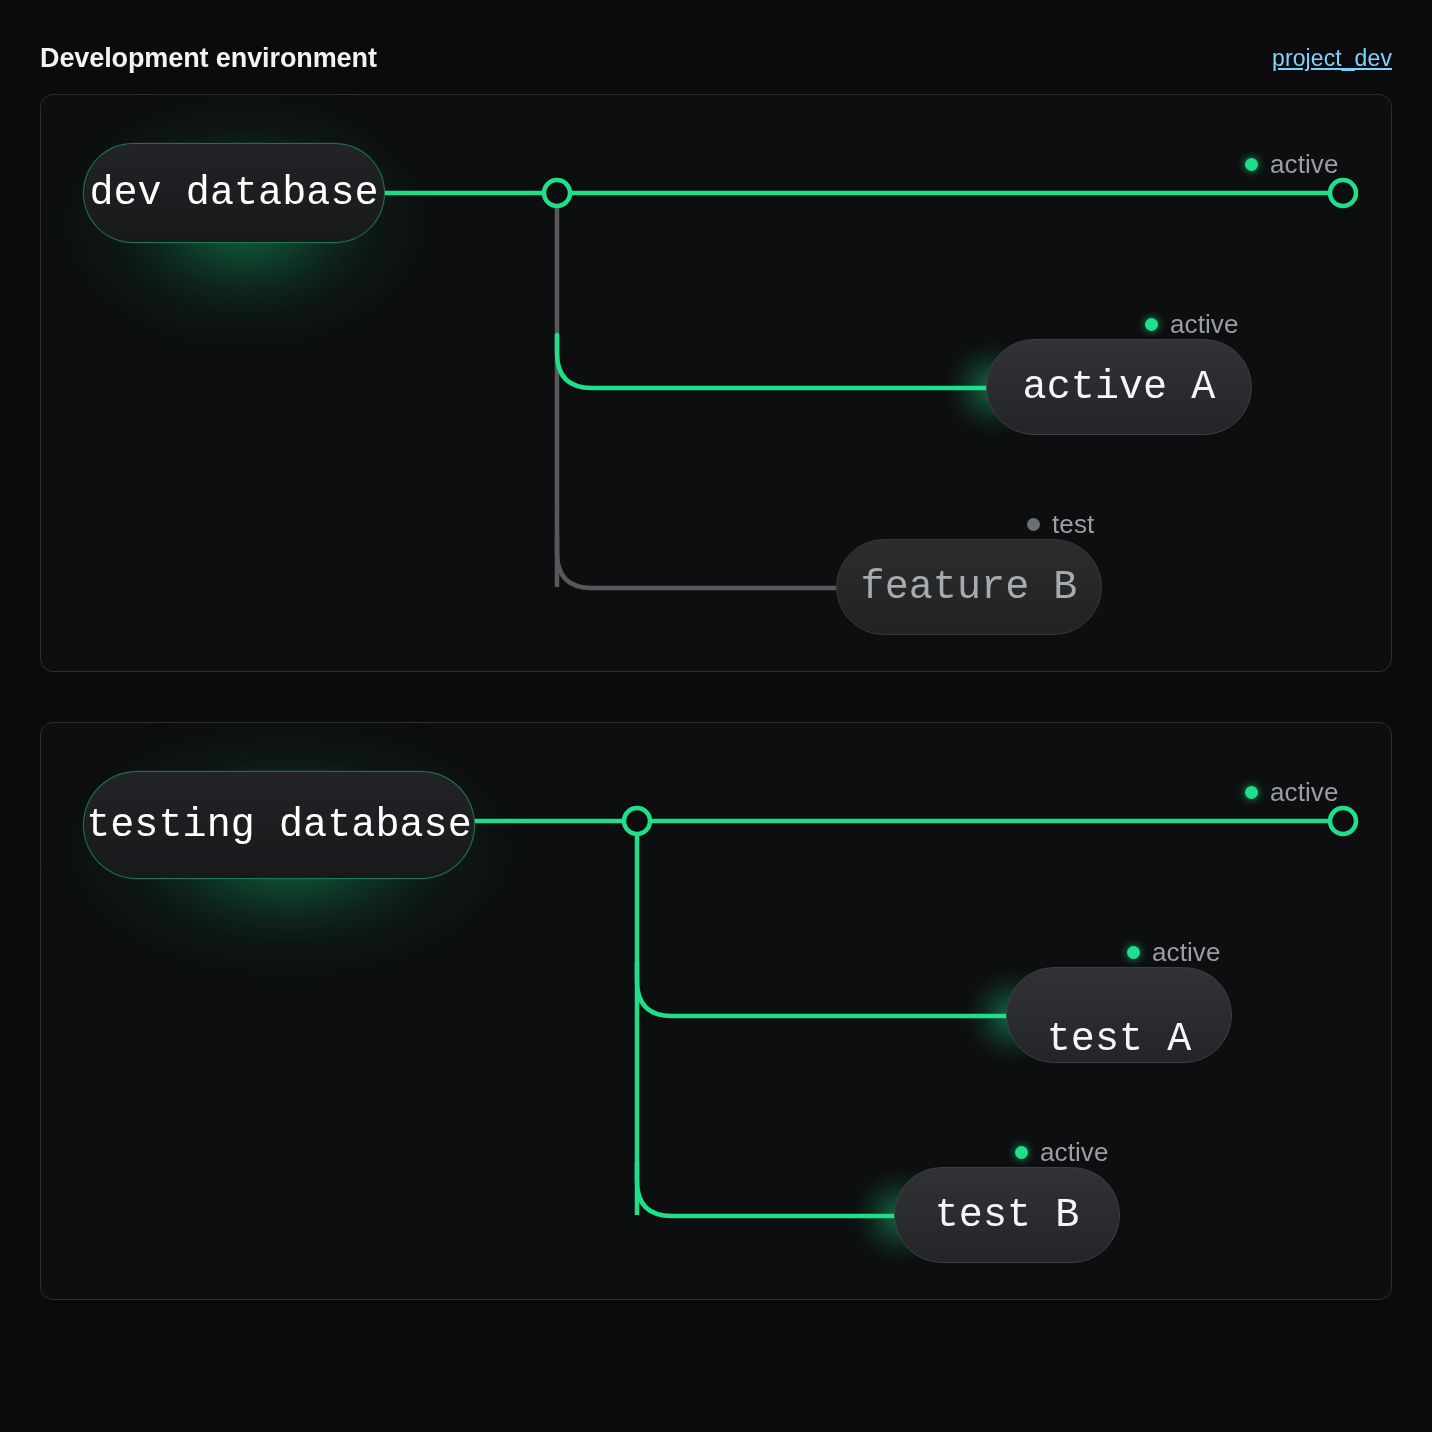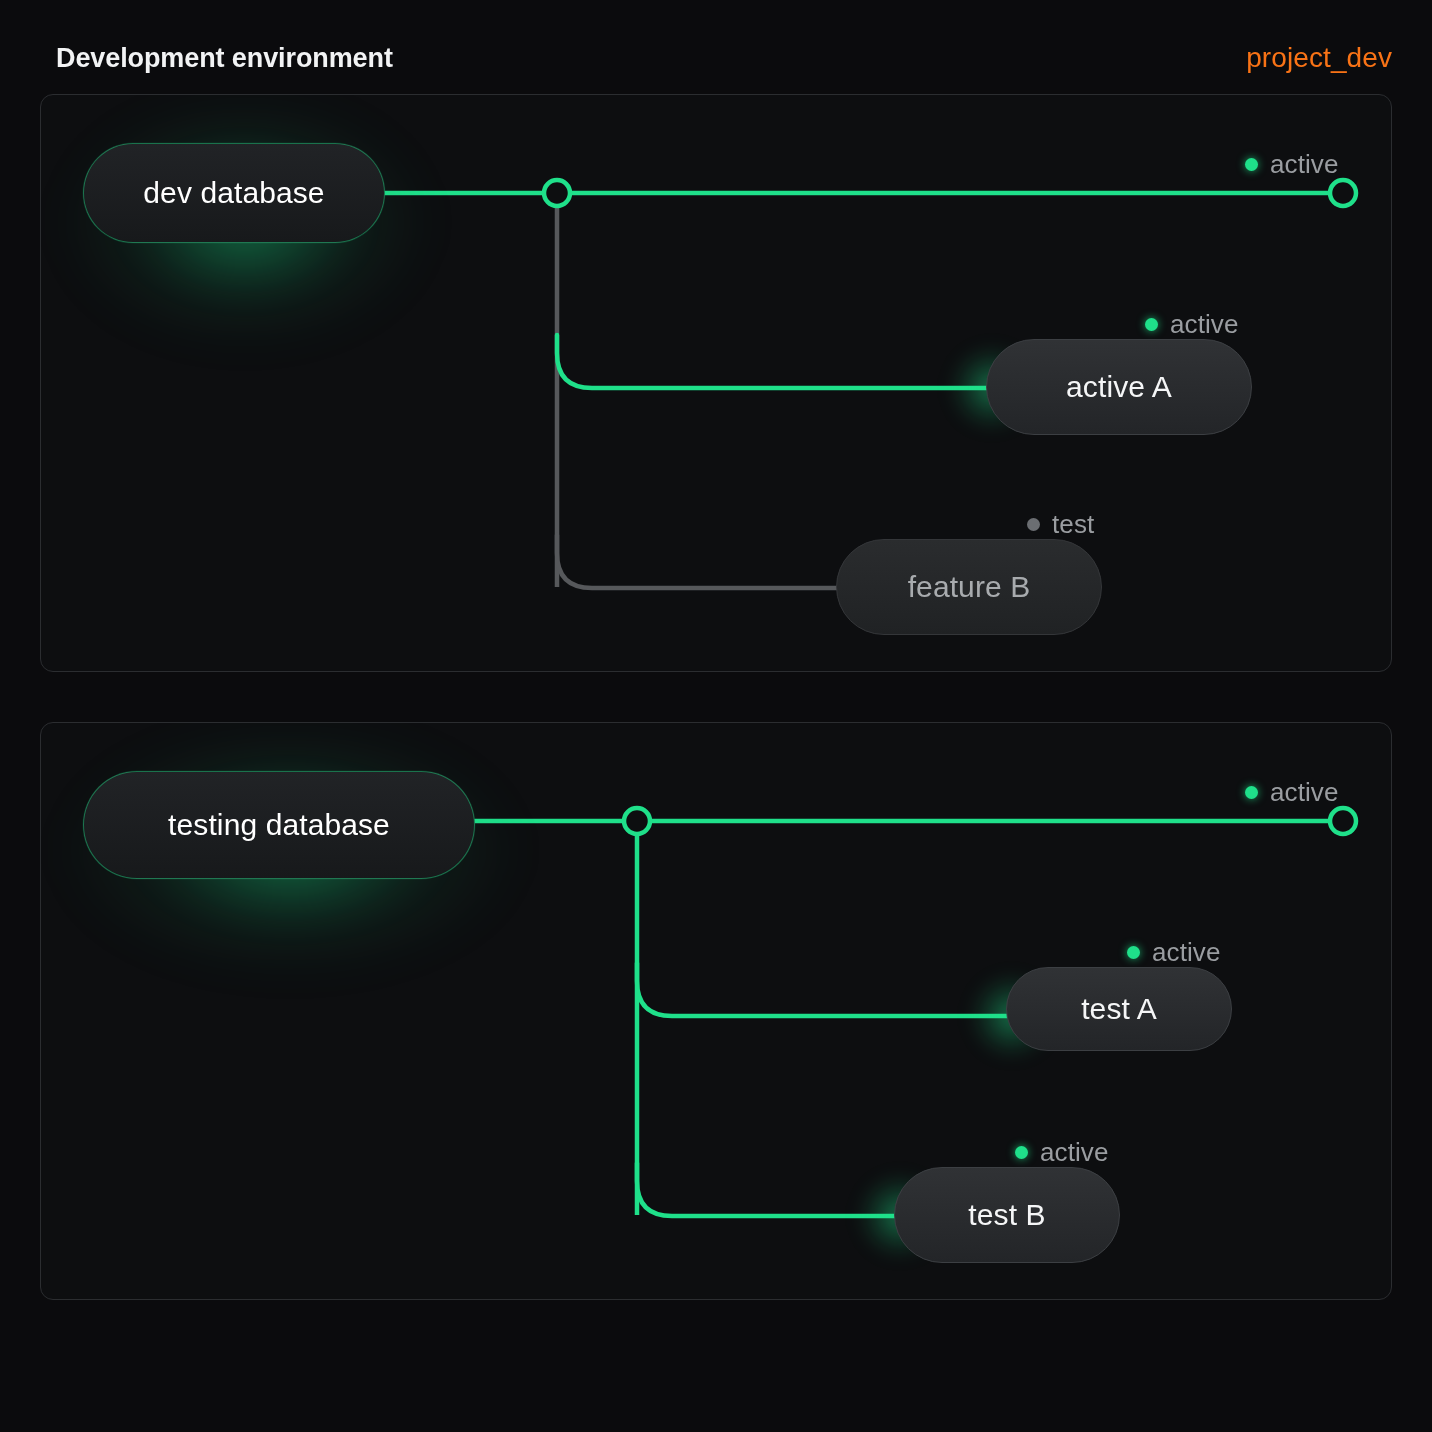--- a/index.html
+++ b/index.html
@@ -29,28 +29,28 @@
     display: flex;
     align-items: center;
     justify-content: space-between;
   }
 
   .section-title {
     font-size: 27px;
     font-weight: bold;
     color: #f2f3f4;
     letter-spacing: -0.1px;
-    margin-left: 16px;
   }
 
   .section-project {
-    font-size: 28px;
+    font-size: 23px;
     font-weight: normal;
-    color: #f97316;
+    color: #7dd3fc;
     letter-spacing: 0.1px;
+    text-decoration: underline;
   }
 
   
   .panel {
     position: relative;
     margin: 0 40px;
     height: 578px;
     border: 1px solid #2b2d30;
     border-radius: 13px;
     background: #0d0e10;
@@ -69,22 +69,23 @@
     position: absolute;
     display: flex;
     align-items: center;
     justify-content: center;
     border-radius: 999px;
     white-space: nowrap;
     z-index: 4;
   }
 
   .node-label {
-    font-size: 30px;
+    font-size: 40px;
     letter-spacing: 0.1px;
+    font-family: Liberation Mono, monospace;
   }
 
   
   .node.source {
     background: linear-gradient(180deg, #212326 0%, #17191b 100%);
     border: 1px solid rgba(31, 224, 138, 0.45);
     box-shadow: 0 0 0 0.5px rgba(31,224,138,0.12);
   }
   .node.source .node-label { color: #ffffff; }
 
@@ -268,21 +269,21 @@
 
       <div class="status" style="left:1204px; top:42px;">
         <span class="status-dot active"></span>
         <span class="status-text">active</span>
       </div>
 
       <div class="status" style="left:1086px; top:202px;">
         <span class="status-dot active"></span>
         <span class="status-text">active</span>
       </div>
-      <div class="node target" style="left:965px; top:244px; width:226px; height:84px;">
+      <div class="node target" style="left:965px; top:244px; width:226px; height:96px;align-items:flex-end;">
         <span class="node-label">test A</span>
       </div>
 
       <div class="status" style="left:974px; top:402px;">
         <span class="status-dot active"></span>
         <span class="status-text">active</span>
       </div>
       <div class="node target" style="left:853px; top:444px; width:226px; height:96px;">
         <span class="node-label">test B</span>
       </div>

